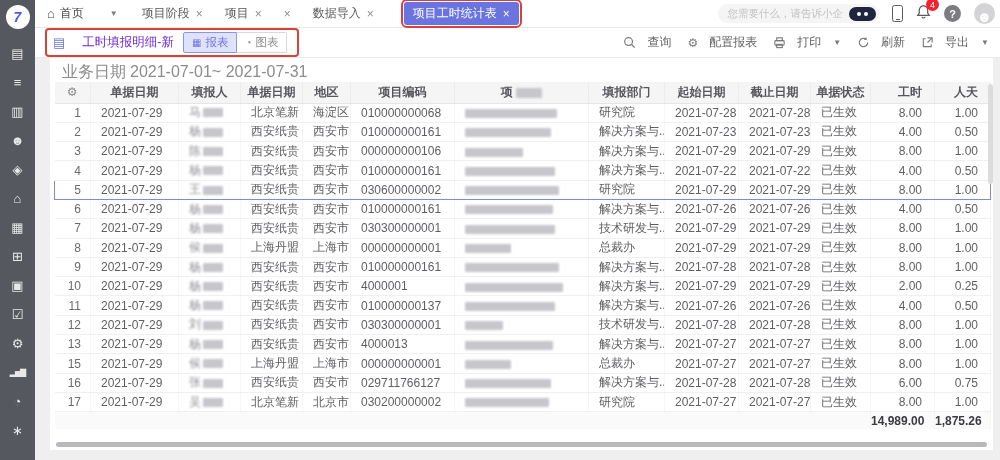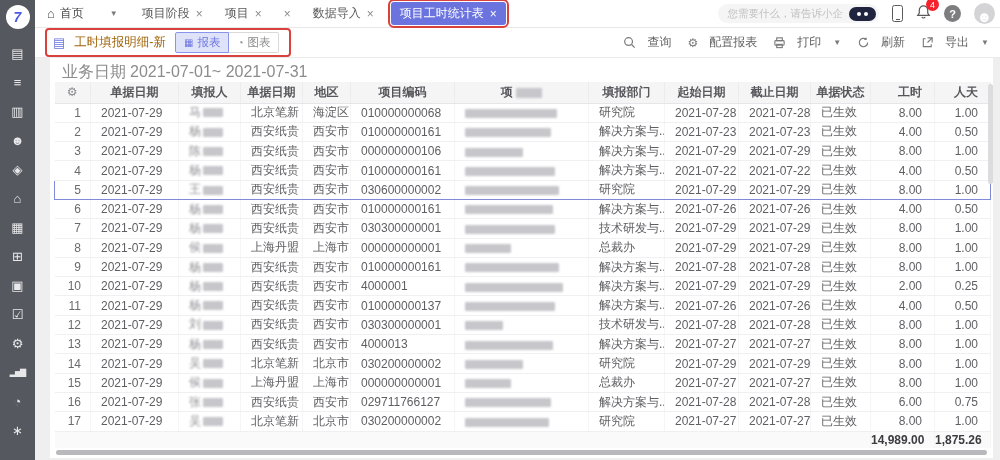--- a/index.html
+++ b/index.html
@@ -18,39 +18,39 @@
   
   .topbar { height:28px; background:#fff; border-bottom:1px solid #e8e8e8; display:flex; align-items:center; padding:0 8px 0 12px; flex-shrink:0; }
   .home-tab { display:flex; align-items:center; gap:5px; color:#4a4a4a; font-size:12px; cursor:pointer; }
   .home-icon { font-size:13px; }
   .caret { font-size:8px; color:#7a7a7a; margin:0 14px 0 26px; cursor:pointer; }
   .tab-list { display:flex; align-items:center; gap:2px; flex:1; min-width:0; }
   .tab { display:flex; align-items:center; gap:6px; padding:3px 10px; color:#595959; cursor:pointer; white-space:nowrap; }
   .tab-close { color:#8c8c8c; font-size:12px; }
   .tab.active { background:#6a73de; color:#fff; border-radius:3px; padding:3px 9px; }
   .tab.active .tab-close { color:#fff; }
-  .annot-tab { border:2px solid #d9413c; border-radius:6px; padding:1px; margin-left:2px; }
+  .annot-tab { border:2px solid #d9413c; border-radius:6px; padding:1px; margin-left:15px; }
 
   .topbar-right { display:flex; align-items:center; gap:13px; margin-left:auto; }
   .assistant { display:flex; align-items:center; background:#f5f5f5; border-radius:10px; height:19px; padding:0 3px 0 10px; gap:6px; cursor:text; }
   .assistant-text { font-size:10.5px; color:#c2c2c2; white-space:nowrap; }
   .bot-toggle { width:27px; height:14px; border-radius:7px; background:#20243f; display:flex; align-items:center; justify-content:center; gap:3px; }
   .bot-toggle i { width:4px; height:4px; border-radius:50%; background:#fff; }
   .phone { width:11px; height:17px; border:1.5px solid #5a5a5a; border-radius:2.5px; position:relative; cursor:pointer; }
   .phone::after { content:""; position:absolute; bottom:1px; left:50%; transform:translateX(-50%); width:4px; height:1.5px; background:#5a5a5a; }
   .bell-wrap { position:relative; cursor:pointer; }
   .badge { position:absolute; top:-6px; right:-8px; background:#f5222d; color:#fff; border-radius:8px; min-width:13px; height:13px; font-size:9px; display:flex; align-items:center; justify-content:center; padding:0 3px; }
   .help { width:17px; height:17px; border-radius:50%; background:#7d7d80; color:#fff; font-size:11px; display:flex; align-items:center; justify-content:center; cursor:pointer; font-weight:bold; }
   .avatar { width:21px; height:21px; border-radius:50%; background:#d4d4d6; color:#fff; display:flex; align-items:flex-end; justify-content:center; overflow:hidden; cursor:pointer; font-size:15px; line-height:14px; }
 
   
   .report-row { height:30px; background:#fff; border-bottom:1px solid #ebebeb; display:flex; align-items:center; padding:0 14px 0 10px; flex-shrink:0; }
   .annot-box { border:2px solid #d9413c; border-radius:4px; display:flex; align-items:center; padding:2px 10px 2px 6px; gap:9px; }
   .rpt-icon { color:#6a73de; font-size:13px; }
-  .rpt-title { color:#a16207; font-size:12.5px; white-space:nowrap; }
+  .rpt-title { color:#6d28d9; font-size:12.5px; white-space:nowrap;margin-left:8px; }
   .seg { display:flex; cursor:pointer; }
   .seg-btn { display:flex; align-items:center; gap:4px; font-size:11.5px; padding:2px 8px; border:1px solid #d9d9d9; background:#fff; color:#8c8c8c; }
   .seg-btn:first-child { border-radius:2px 0 0 2px; }
   .seg-btn:last-child { border-radius:0 2px 2px 0; border-left:none; }
   .seg-btn.sel { background:#dfe3fa; border-color:#8a94e8; color:#6a73de; }
   .tools { margin-left:auto; display:flex; align-items:center; gap:16px; }
   .tool { display:flex; align-items:center; gap:11px; color:#5f5f5f; cursor:pointer; font-size:12px; white-space:nowrap; }
   .tool svg { display:block; }
   .tool .gear-glyph { font-size:12px; color:#7a7a7a; }
   .dd { font-size:8px; color:#7a7a7a; margin-left:1px; }
@@ -446,35 +446,20 @@
               <td>4000013</td>
               <td><span class="blur" style="width:88px"></span></td>
               <td>解决方案与...</td>
               <td>2021-07-27</td>
               <td>2021-07-27</td>
               <td>已生效</td>
               <td class="num">8.00</td>
               <td class="num">1.00</td>
             </tr>
             <tr>
-              <td class="rowno">14</td>
-              <td>2021-07-29</td>
-              <td><span class="bchar">吴</span><span class="blur" style="width:20px;margin-left:2px"></span></td>
-              <td>北京笔新</td>
-              <td>北京市</td>
-              <td>030200000002</td>
-              <td><span class="blur" style="width:58px"></span></td>
-              <td>研究院</td>
-              <td>2021-07-29</td>
-              <td>2021-07-29</td>
-              <td>已生效</td>
-              <td class="num">8.00</td>
-              <td class="num">1.00</td>
-            </tr>
-            <tr>
               <td class="rowno">15</td>
               <td>2021-07-29</td>
               <td><span class="bchar">侯</span><span class="blur" style="width:20px;margin-left:2px"></span></td>
               <td>上海丹盟</td>
               <td>上海市</td>
               <td>000000000001</td>
               <td><span class="blur" style="width:46px"></span></td>
               <td>总裁办</td>
               <td>2021-07-27</td>
               <td>2021-07-27</td>

